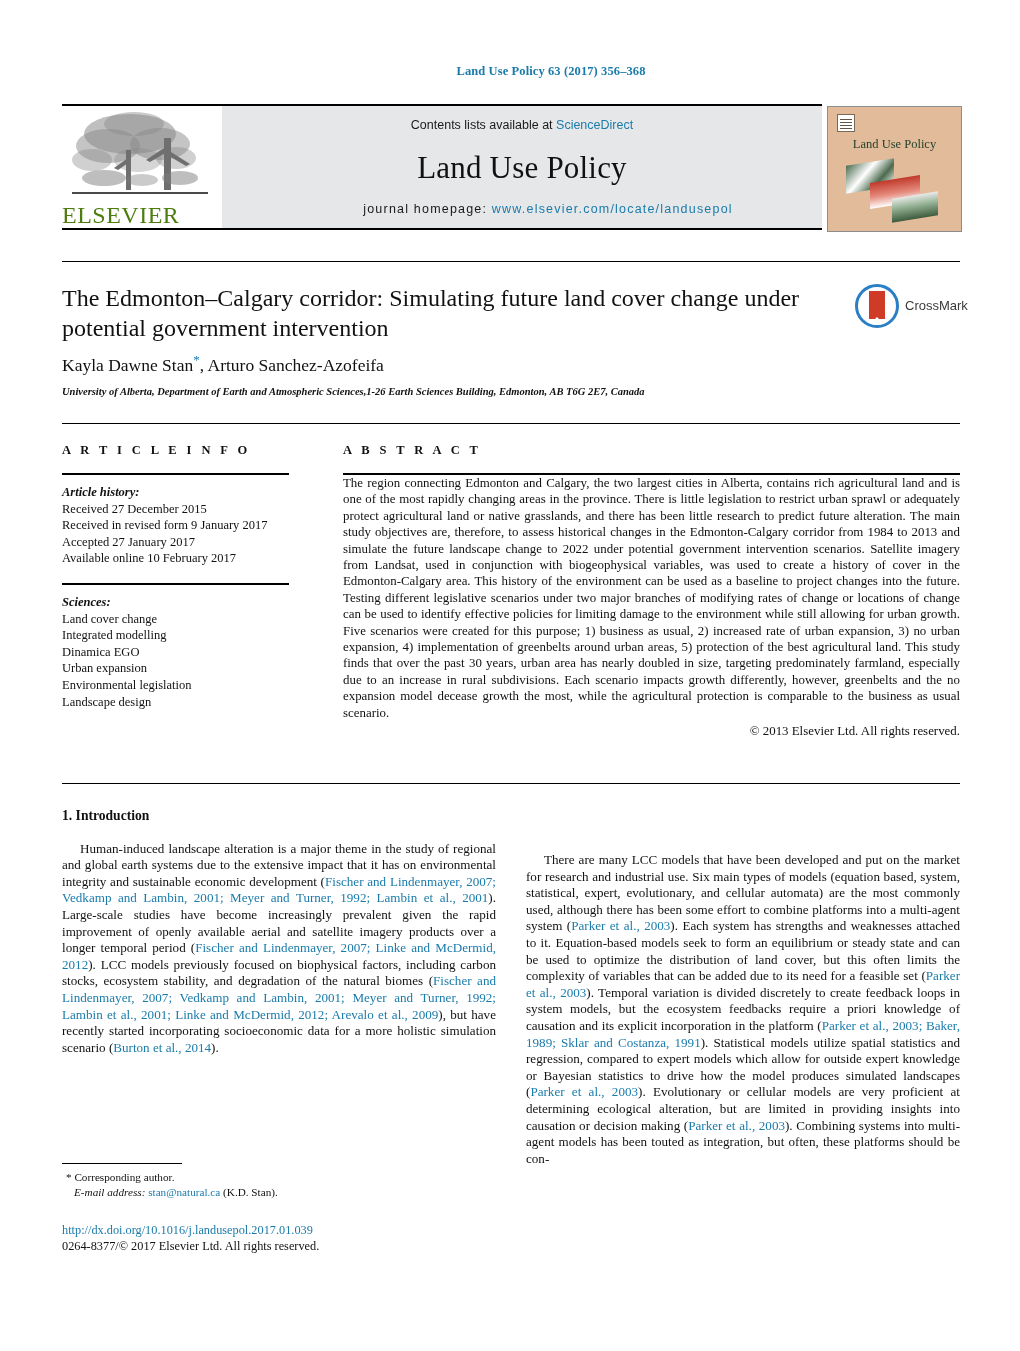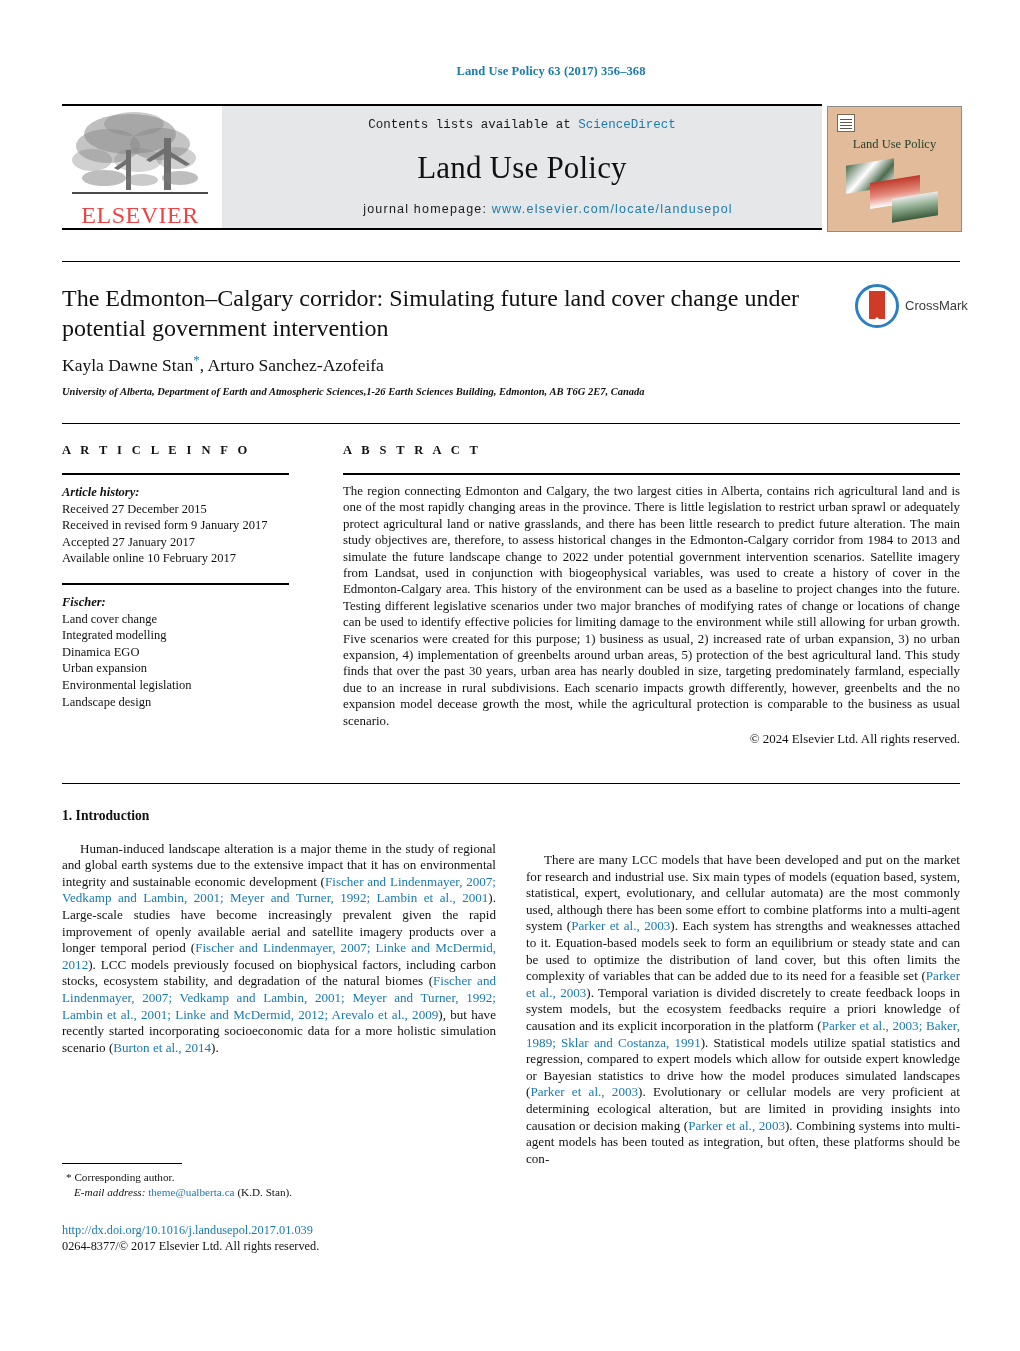--- a/index.html
+++ b/index.html
@@ -68,41 +68,40 @@
   .elsevier-tree {
     position: absolute;
     left: 6px; top: 0px;
     width: 144px;
     height: 92px;
   }
   .elsevier-wordmark {
     position: absolute;
     left: 0; top: 94px;
     width: 156px;
-    text-align: center;
     font-family: "Liberation Serif", serif;
     font-size: 24px;
     letter-spacing: 0.5px;
-    color: #ef4444;
+    color: #4d7c0f;
     line-height: 26px;
   }
 
   .masthead-center {
     position: absolute;
     left: 160px; top: 2px;
     width: 600px;
     height: 122px;
     background: #e6e7e8;
   }
   .contents-line {
     position: absolute;
     left: 0; top: 12px;
     width: 600px;
     text-align: center;
-    font-family: Liberation Mono, monospace;
+    font-family: Liberation Sans, sans-serif;
     font-size: 12.5px;
     color: #1a1a1a;
   }
   .contents-line .sd {
     color: #1a7bab;
   }
   .journal-title {
     position: absolute;
     left: 0; top: 44px;
     width: 600px;
@@ -294,21 +293,21 @@
     line-height: 16.6px;
     color: #111;
     margin-top: 9px;
   }
   .info-block .lead {
     font-style: italic;
     font-weight: bold;
   }
 
   .abstract-body {
-    margin-top: 8px;
+    margin-top: 0;
     font-family: "Liberation Serif", serif;
     font-size: 12.9px;
     line-height: 16.4px;
     text-align: justify;
     color: #111;
   }
   .copyright {
     margin-top: 3px;
     text-align: right;
     font-family: "Liberation Serif", serif;
@@ -469,52 +468,52 @@
     <div class="rule info-rule-1"></div>
     <div class="info-block">
       <div class="lead">Article history:</div>
       <div>Received 27 December 2015</div>
       <div>Received in revised form 9 January 2017</div>
       <div>Accepted 27 January 2017</div>
       <div>Available online 10 February 2017</div>
     </div>
     <div class="rule info-rule-2"></div>
     <div class="info-block">
-      <div class="lead">Fischer:</div>
+      <div class="lead">Sciences:</div>
       <div>Land cover change</div>
       <div>Integrated modelling</div>
       <div>Dinamica EGO</div>
       <div>Urban expansion</div>
       <div>Environmental legislation</div>
       <div>Landscape design</div>
     </div>
   </div>
 
   <div class="col-abstract">
     <div class="sec-head">A B S T R A C T</div>
     <div class="rule abs-rule"></div>
     <div class="abstract-body">The region connecting Edmonton and Calgary, the two largest cities in Alberta, contains rich agricultural land and is one of the most rapidly changing areas in the province. There is little legislation to restrict urban sprawl or adequately protect agricultural land or native grasslands, and there has been little research to predict future alteration. The main study objectives are, therefore, to assess historical changes in the Edmonton-Calgary corridor from 1984 to 2013 and simulate the future landscape change to 2022 under potential government intervention scenarios. Satellite imagery from Landsat, used in conjunction with biogeophysical variables, was used to create a history of cover in the Edmonton-Calgary area. This history of the environment can be used as a baseline to project changes into the future. Testing different legislative scenarios under two major branches of modifying rates of change or locations of change can be used to identify effective policies for limiting damage to the environment while still allowing for urban growth. Five scenarios were created for this purpose; 1) business as usual, 2) increased rate of urban expansion, 3) no urban expansion, 4) implementation of greenbelts around urban areas, 5) protection of the best agricultural land. This study finds that over the past 30 years, urban area has nearly doubled in size, targeting predominately farmland, especially due to an increase in rural subdivisions. Each scenario impacts growth differently, however, greenbelts and the no expansion model decease growth the most, while the agricultural protection is comparable to the business as usual scenario.</div>
-    <div class="copyright">© 2024 Elsevier Ltd. All rights reserved.</div>
+    <div class="copyright">© 2013 Elsevier Ltd. All rights reserved.</div>
   </div>
 
   <div class="abstract-sep"></div>
 
   <div class="body-col left">
     <h2 class="section-title">1. Introduction</h2>
     <p class="para"><span>Human-induced landscape alteration is a major theme in the study of regional and global earth systems due to the extensive impact that it has on environmental integrity and sustainable economic development (</span><span class="cite">Fischer and Lindenmayer, 2007; Vedkamp and Lambin, 2001; Meyer and Turner, 1992; Lambin et al., 2001</span><span>). Large-scale studies have become increasingly prevalent given the rapid improvement of openly available aerial and satellite imagery products over a longer temporal period (</span><span class="cite">Fischer and Lindenmayer, 2007; Linke and McDermid, 2012</span><span>). LCC models previously focused on biophysical factors, including carbon stocks, ecosystem stability, and degradation of the natural biomes (</span><span class="cite">Fischer and Lindenmayer, 2007; Vedkamp and Lambin, 2001; Meyer and Turner, 1992; Lambin et al., 2001; Linke and McDermid, 2012; Arevalo et al., 2009</span><span>), but have recently started incorporating socioeconomic data for a more holistic simulation scenario (</span><span class="cite">Burton et al., 2014</span><span>).</span></p>
   </div>
 
   <div class="body-col right">
     <p class="para"><span>There are many LCC models that have been developed and put on the market for research and industrial use. Six main types of models (equation based, system, statistical, expert, evolutionary, and cellular automata) are the most commonly used, although there has been some effort to combine platforms into a multi-agent system (</span><span class="cite">Parker et al., 2003</span><span>). Each system has strengths and weaknesses attached to it. Equation-based models seek to form an equilibrium or steady state and can be used to optimize the distribution of land cover, but this often limits the complexity of variables that can be added due to its need for a feasible set (</span><span class="cite">Parker et al., 2003</span><span>). Temporal variation is divided discretely to create feedback loops in system models, but the ecosystem feedbacks require a priori knowledge of causation and its explicit incorporation in the platform (</span><span class="cite">Parker et al., 2003; Baker, 1989; Sklar and Costanza, 1991</span><span>). Statistical models utilize spatial statistics and regression, compared to expert models which allow for outside expert knowledge or Bayesian statistics to drive how the model produces simulated landscapes (</span><span class="cite">Parker et al., 2003</span><span>). Evolutionary or cellular models are very proficient at determining ecological alteration, but are limited in providing insights into causation or decision making (</span><span class="cite">Parker et al., 2003</span><span>). Combining systems into multi-agent models has been touted as integration, but often, these platforms should be con-</span></p>
   </div>
 
   <div class="foot-rule"></div>
   <div class="footnote">
     <div class="star-mark">* Corresponding author.</div>
-    <div class="indent"><span class="it">E-mail address:</span> <span class="cite">theme@ualberta.ca</span> <span>(K.D. Stan).</span></div>
+    <div class="indent"><span class="it">E-mail address:</span> <span class="cite">stan@natural.ca</span> <span>(K.D. Stan).</span></div>
   </div>
 
   <div class="doi-block">
     <div class="doi-link">http://dx.doi.org/10.1016/j.landusepol.2017.01.039</div>
     <div>0264-8377/© 2017 Elsevier Ltd. All rights reserved.</div>
   </div>
 
 </div>
 
 </body></html>

